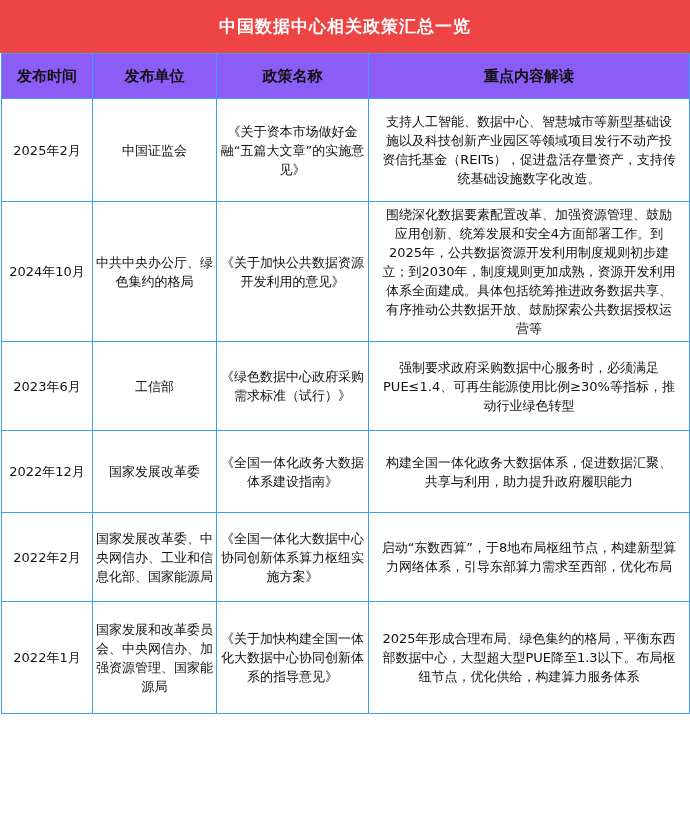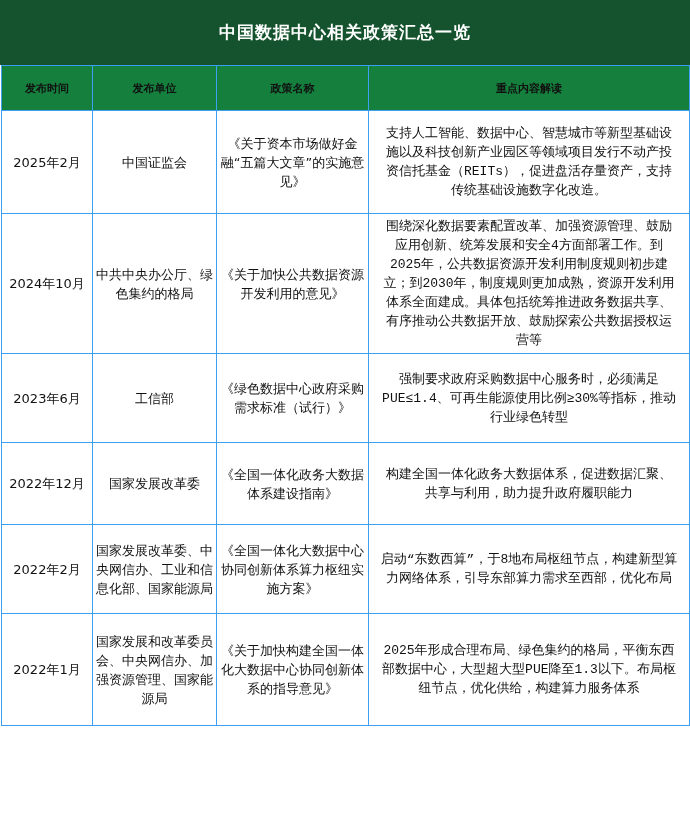--- a/index.html
+++ b/index.html
@@ -1,32 +1,32 @@
 <!DOCTYPE html>
 <html><head>
   <meta charset="utf-8">
   <style>
     html, body { margin: 0; padding: 0; background: #ffffff; }
     body { width: 690px; height: 814px; overflow: hidden; font-family: "DejaVu Sans", sans-serif; }
     .wrap { width: 690px; }
     .title-bar {
-      height: 65px; background: #14532d; color: #ffffff;
+      height: 53px; background: #ef4444; color: #ffffff;
       display: flex; align-items: center; justify-content: center;
       font-family: "DejaVu Serif", serif; font-size: 17px; font-weight: bold; letter-spacing: 1px;
     }
     table { border-collapse: collapse; width: 688px; table-layout: fixed; margin-left: 1px; }
     td, th {
       border: 1px solid #3d9ff2; text-align: center; vertical-align: middle;
       font-size: 13px; line-height: 19px; color: #111111; padding: 0 3px;
     }
     th {
-      height: 44px; background: #15803d; font-weight: bold; font-size: 11px;
+      height: 44px; background: #8b5cf6; font-weight: bold; font-size: 15px;
     }
     td.time { font-size: 13px; margin-top: 6px; }
-    td.content { padding: 0 11px; font-family: Liberation Mono, monospace; }
+    td.content { padding: 0 11px; }
     col.c1 { width: 91px; }
     col.c2 { width: 124px; }
     col.c3 { width: 152px; }
     col.c4 { width: 321px; }
   </style>
 </head>
 <body>
 
 <div class="wrap">
   <div class="title-bar">中国数据中心相关政策汇总一览</div>

